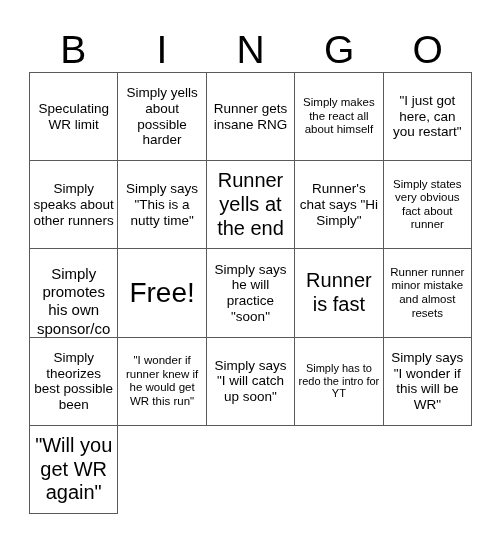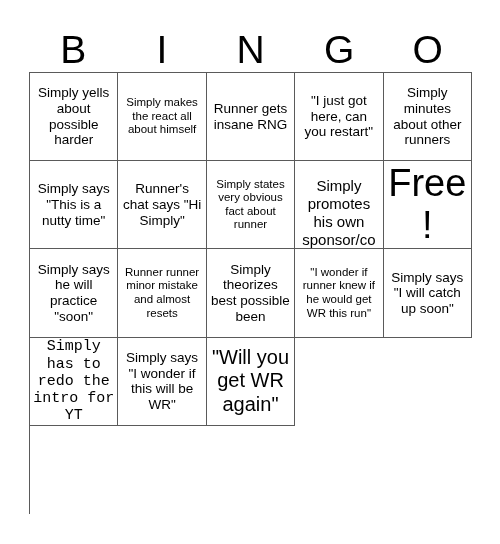--- a/index.html
+++ b/index.html
@@ -77,70 +77,79 @@
     line-height: 1.14;
     color: #000000;
     word-wrap: break-word;
     font-family: "Liberation Sans", sans-serif;
   }
 
   
   .fs-xs  { font-size: 15px;  line-height: 1.22; margin-top: 35px; }
   .fs-sm  { font-size: 11.5px; line-height: 1.18; }
   .fs-md  { font-size: 13.5px; line-height: 1.16; }
-  .fs-lg  { font-size: 15px; line-height: 1.14; font-family: Liberation Mono, monospace; }
+  .fs-lg  { font-size: 11px; line-height: 1.14; }
   .fs-xl  { font-size: 20px;   line-height: 1.18; }
-  .fs-xxl { font-size: 38px;   line-height: 1.10; }
+  .fs-xxl { font-size: 28px;   line-height: 1.10; }
 </style>
 </head>
 <body>
 
 <div id="bingo-card">
 
   <div id="bingo-header">
     <div class="header-letter">B</div>
     <div class="header-letter">I</div>
     <div class="header-letter">N</div>
     <div class="header-letter">G</div>
     <div class="header-letter">O</div>
   </div>
 
   <div id="bingo-grid">
       <div class="bingo-cell">
+        <span class="cell-text fs-md">Speculating WR limit</span>
+      </div>
+      <div class="bingo-cell">
         <span class="cell-text fs-md">Simply yells about possible harder</span>
+      </div>
+      <div class="bingo-cell">
+        <span class="cell-text fs-md">Runner gets insane RNG</span>
       </div>
       <div class="bingo-cell">
         <span class="cell-text fs-sm">Simply makes the react all about himself</span>
       </div>
       <div class="bingo-cell">
-        <span class="cell-text fs-md">Runner gets insane RNG</span>
-      </div>
-      <div class="bingo-cell">
         <span class="cell-text fs-md">"I just got here, can you restart"</span>
       </div>
       <div class="bingo-cell">
-        <span class="cell-text fs-md">Simply minutes about other runners</span>
+        <span class="cell-text fs-md">Simply speaks about other runners</span>
       </div>
       <div class="bingo-cell">
         <span class="cell-text fs-md">Simply says "This is a nutty time"</span>
+      </div>
+      <div class="bingo-cell">
+        <span class="cell-text fs-xl">Runner yells at the end</span>
       </div>
       <div class="bingo-cell">
         <span class="cell-text fs-md">Runner's chat says "Hi Simply"</span>
       </div>
       <div class="bingo-cell">
         <span class="cell-text fs-sm">Simply states very obvious fact about runner</span>
       </div>
       <div class="bingo-cell">
         <span class="cell-text fs-xs">Simply promotes his own sponsor/content</span>
       </div>
       <div class="bingo-cell">
         <span class="cell-text fs-xxl">Free!</span>
       </div>
       <div class="bingo-cell">
         <span class="cell-text fs-md">Simply says he will practice "soon"</span>
+      </div>
+      <div class="bingo-cell">
+        <span class="cell-text fs-xl">Runner is fast</span>
       </div>
       <div class="bingo-cell">
         <span class="cell-text fs-sm">Runner runner minor mistake and almost resets</span>
       </div>
       <div class="bingo-cell">
         <span class="cell-text fs-md">Simply theorizes best possible been</span>
       </div>
       <div class="bingo-cell">
         <span class="cell-text fs-sm">"I wonder if runner knew if he would get WR this run"</span>
       </div>

